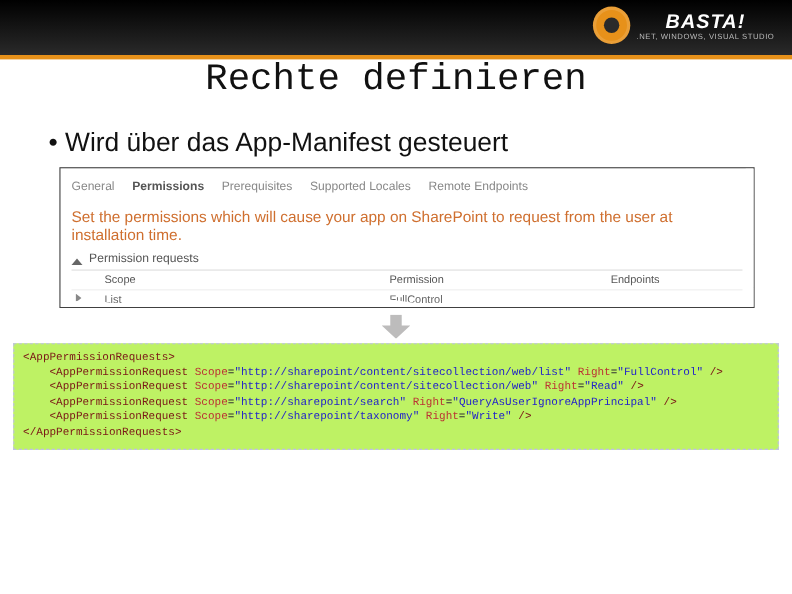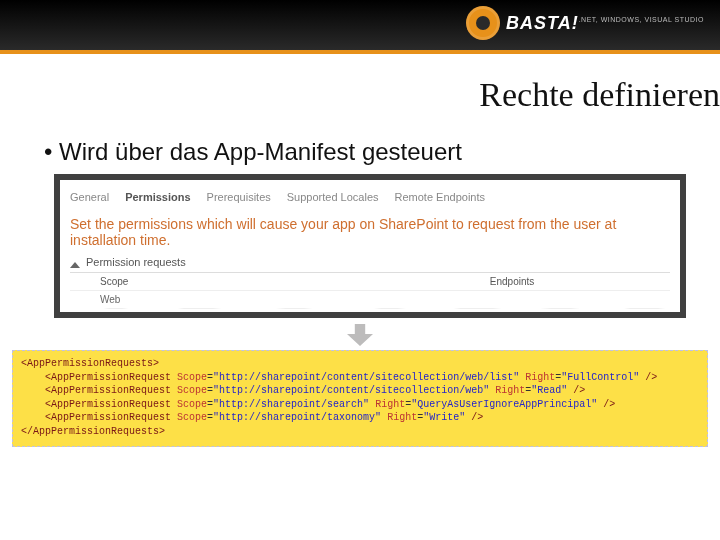--- a/index.html
+++ b/index.html
@@ -1,47 +1,47 @@
 <!DOCTYPE html>
 <html><head>
 <meta charset="utf-8">
 <style>
 html, body { margin:0; padding:0; width:720px; height:540px; background:#fff; font-family:Arial, Helvetica, sans-serif; overflow:hidden; }
 .header { height:50px; background:linear-gradient(#000, #2a2a2a); position:relative; }
 .logo { position:absolute; right:16px; top:6px; display:flex; align-items:center; gap:6px; }
 .logo-gear { width:34px; height:34px; background:#e7911a; border-radius:50%; position:relative; box-shadow:inset 0 0 0 3px #fff2; }
 .logo-gear::before { content:""; position:absolute; inset:10px; background:#2a2a2a; border-radius:50%; }
-.logo-text { display:flex; flex-direction:row; line-height:1;text-align:center; }
+.logo-text { display:flex; flex-direction:column; line-height:1;text-align:center; }
 .logo-text .big { color:#fff; font-weight:700; font-size:18px; letter-spacing:1px; font-style:italic; }
 .logo-text .small { color:#bbb; font-size:7px; letter-spacing:0.5px; margin-top:2px; }
 .accent { height:4px; background:#e7911a; }
-.title { font-size:34px; text-align:right; margin-top:22px; font-family:Liberation Serif, serif; color:#111; }
+.title { font-size:34px; text-align:center; margin-top:0; font-family:Liberation Mono, monospace; color:#111; }
 .bullet-wrap { margin:24px 0 8px 44px; }
 .bullet { font-size:24px; color:#111; }
 .bullet::before { content:"• "; }
-.shot { margin:8px 34px 0 54px; border:6px solid #404040; position:relative; background:#fff; padding:8px 10px 0 10px; box-sizing:border-box; height:144px; overflow:hidden; }
+.shot { margin:8px 34px 0 54px; border:1px solid #404040; position:relative; background:#fff; padding:8px 10px 0 10px; box-sizing:border-box; height:128px; overflow:hidden; }
 .tabs { display:flex; gap:16px; font-size:11px; color:#888; }
 .tab { padding:3px 0; }
 .tab.active { color:#555; font-weight:700; }
 .desc { font-size:14px; color:#cf6f2f; margin:10px 0 8px 0; }
 .acc-row { display:flex; align-items:flex-end; gap:6px; font-size:11px; color:#555; margin-bottom:4px; }
 .chev { width:0; height:0; border-left:5px solid transparent; border-right:5px solid transparent; border-bottom:6px solid #666; }
 .tbl-head { display:flex; font-size:10px; color:#555; border-top:1px solid #ddd; }
 .tbl-head > div, .tbl-row > div { padding:3px 4px; border-bottom:1px solid #eee; }
 .tbl-head .c0, .tbl-row .c0 { width:18px; }
 .tbl-head .c1, .tbl-row .c1 { flex:1.3; }
 .tbl-head .c2, .tbl-row .c2 { flex:1; }
 .tbl-head .c3, .tbl-row .c3 { flex:0.6; }
 .tbl-body { font-size:10px; color:#666; }
 .tbl-row { display:flex; }
 .tbl-row .c0 .tri { width:0;height:0;border-top:4px solid transparent;border-bottom:4px solid transparent;border-left:5px solid #888;display:inline-block; }
 .torn { position:absolute; left:0; right:0; bottom:-1px; height:10px; background:#fff; clip-path:polygon(0 60%, 4% 20%, 9% 70%, 15% 10%, 22% 80%, 30% 20%, 38% 70%, 46% 10%, 53% 70%, 60% 20%, 67% 80%, 74% 30%, 81% 70%, 88% 20%, 94% 80%, 100% 30%, 100% 100%, 0 100%); filter:drop-shadow(0 -1px 1px #bbb); }
 .shot::after { content:""; position:absolute; top:0; right:-1px; bottom:0; width:12px; background:#fff; clip-path:polygon(30% 0, 80% 5%, 20% 12%, 90% 20%, 10% 30%, 80% 38%, 30% 46%, 90% 55%, 10% 62%, 80% 70%, 20% 78%, 90% 86%, 30% 94%, 80% 100%, 100% 100%, 100% 0); filter:drop-shadow(-1px 0 1px #bbb); }
 .arrow-down { width:26px; height:22px; background:#bdbcbc; margin:6px auto 4px auto; clip-path:polygon(30% 0, 70% 0, 70% 45%, 100% 45%, 50% 100%, 0 45%, 30% 45%); }
-.code { margin:0 12px 0 12px; border:1.5px dashed #bfc0e6; background:#fde047; padding:6px 8px 8px 8px; font-family:Consolas, "Courier New", monospace; font-size:10px; line-height:1.35; color:#333; white-space:pre; overflow:hidden; }
+.code { margin:0 12px 0 12px; border:1.5px dashed #bfc0e6; background:#bef264; padding:6px 8px 8px 8px; font-family:Consolas, "Courier New", monospace; font-size:10px; line-height:1.35; color:#333; white-space:pre; overflow:hidden; }
 .code .tag { color:#7a1616; }
 .code .attr { color:#b33; }
 .code .val { color:#2323c9; }
 </style>
 </head>
 <body>
 
 <div class="header">
   <div class="logo">
     <div class="logo-gear"></div>
@@ -68,23 +68,30 @@
     <div class="tab">Remote Endpoints</div>
   </div>
   <div class="desc">Set the permissions which will cause your app on SharePoint to request from the user at installation time.</div>
   <div class="acc-row">
     <span class="chev"></span>
     <span>Permission requests</span>
   </div>
   <div class="tbl-head">
     <div class="c0"></div>
     <div class="c1">Scope</div>
+    <div class="c2">Permission</div>
     <div class="c3">Endpoints</div>
   </div>
   <div class="tbl-body" id="tbody">
+      <div class="tbl-row">
+        <div class="c0"><span class="tri"></span></div>
+        <div class="c1">List</div>
+        <div class="c2">FullControl</div>
+        <div class="c3"></div>
+      </div>
       <div class="tbl-row">
         <div class="c0"></div>
         <div class="c1">Web</div>
         <div class="c3"></div>
       </div>
       <div class="tbl-row">
         <div class="c0"></div>
         <div class="c1">Taxonomy</div>
         <div class="c2">Write</div>
         <div class="c3"></div>

